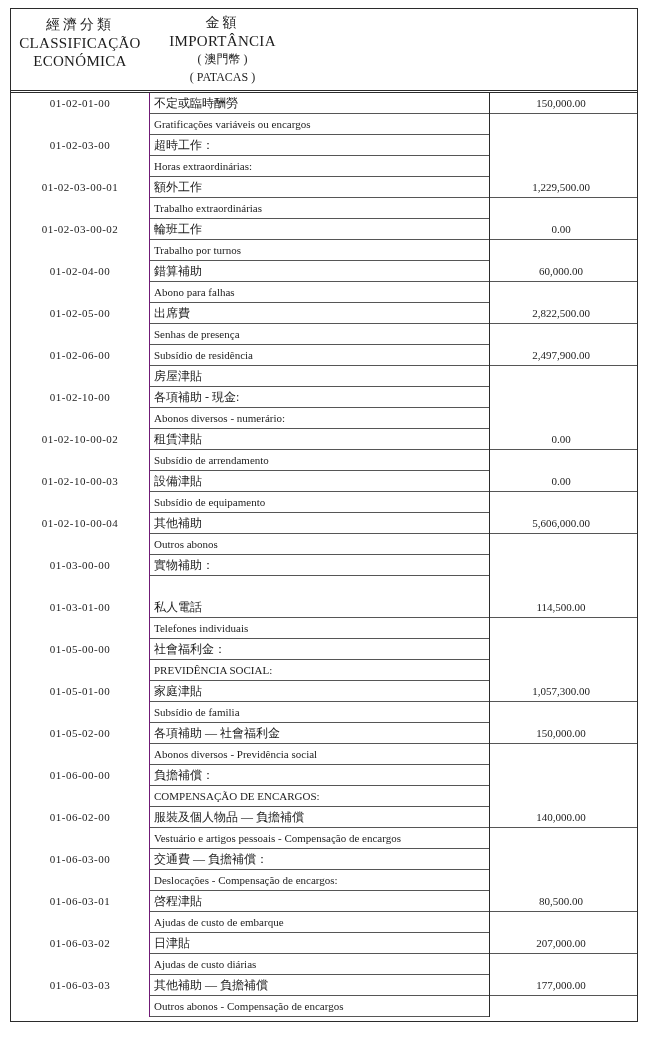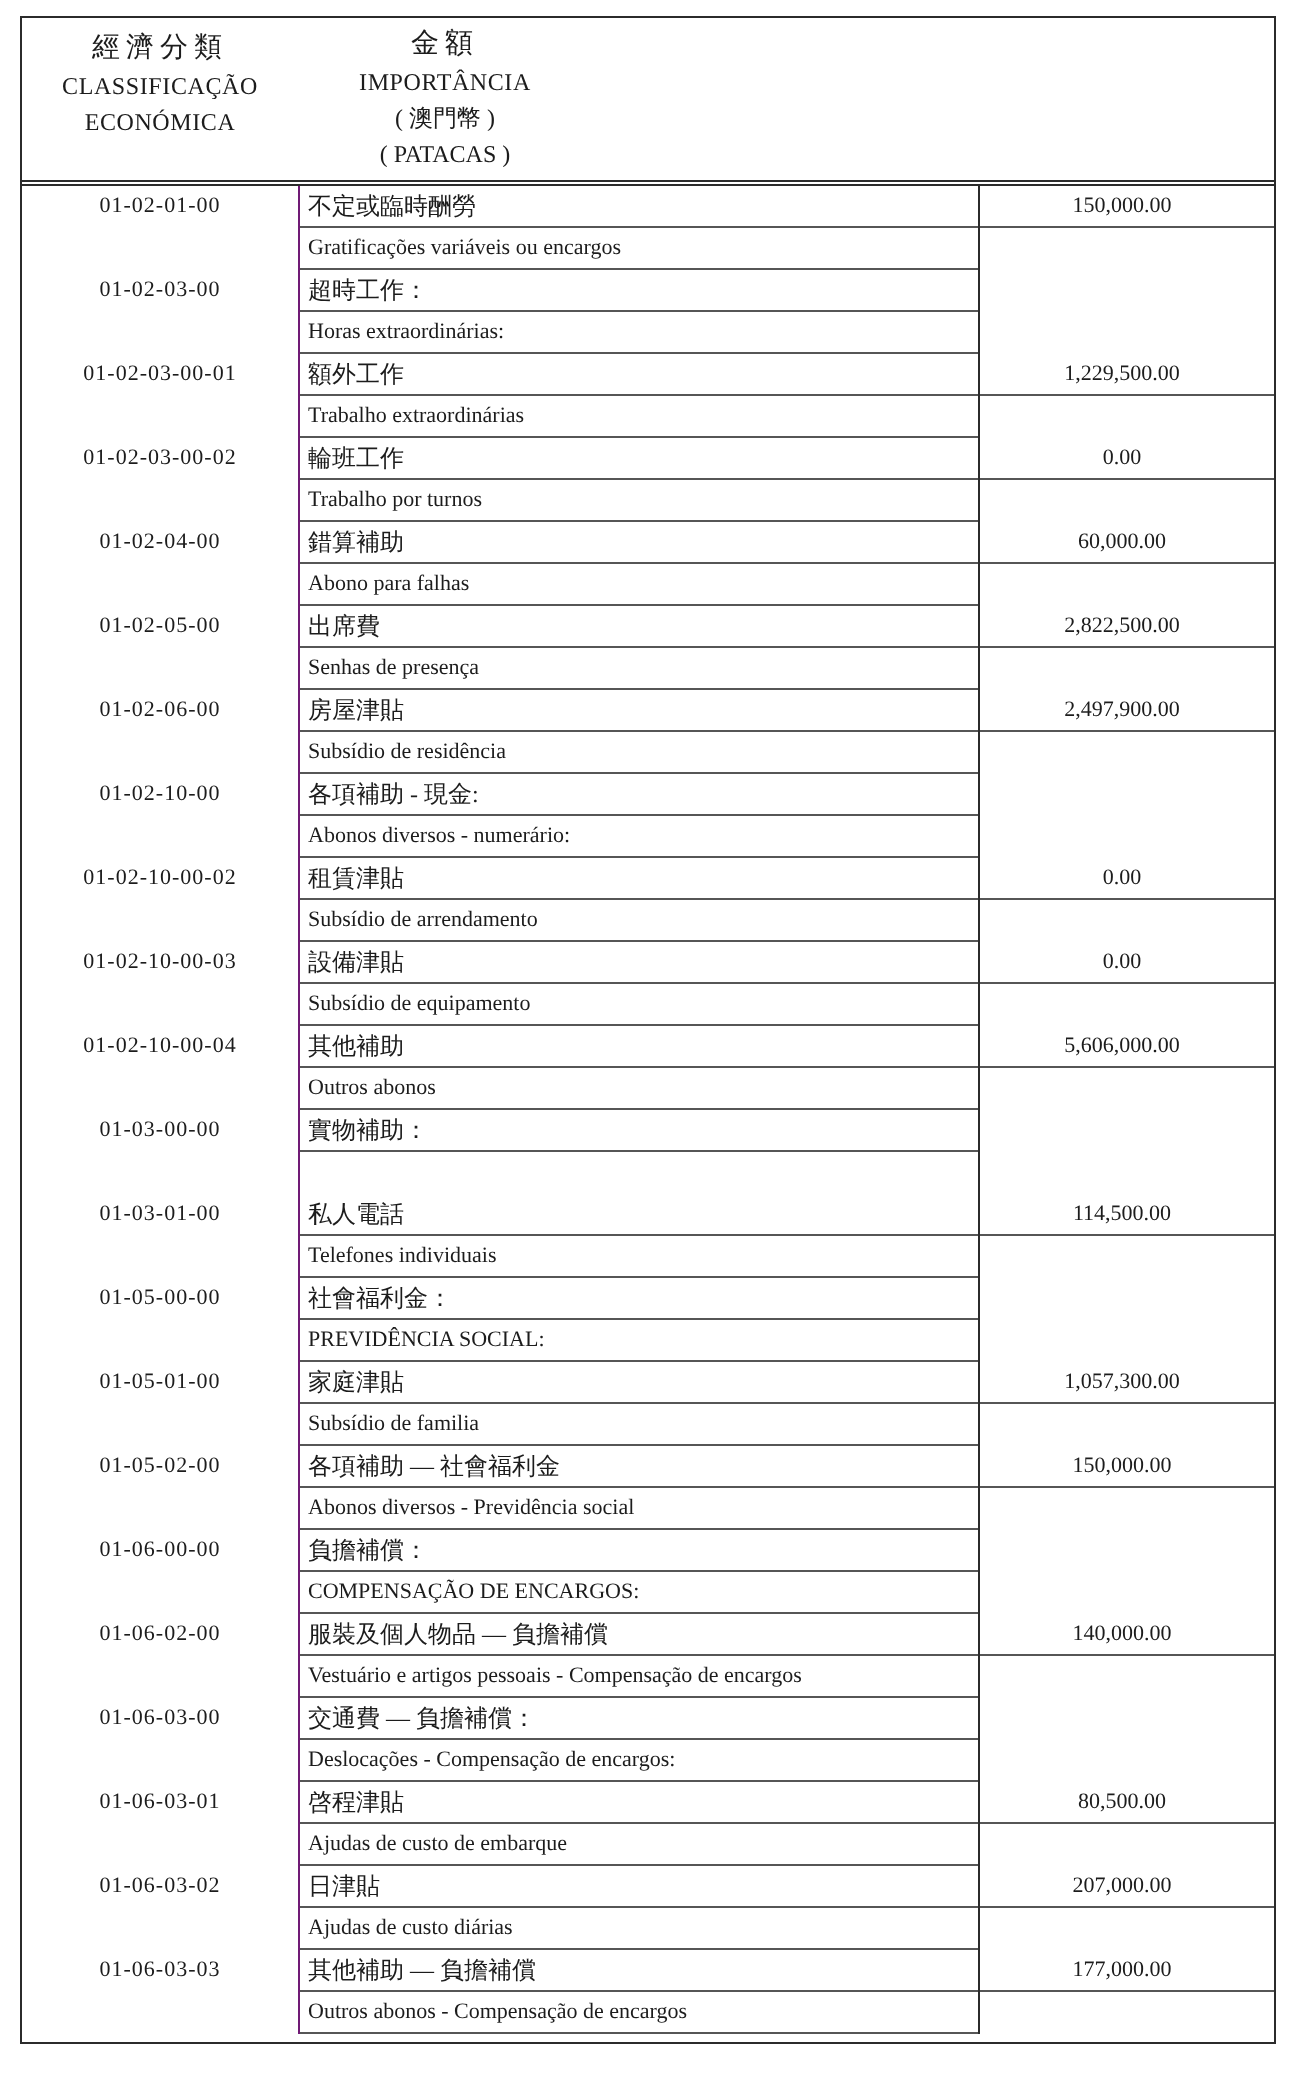--- a/index.html
+++ b/index.html
@@ -25,21 +25,21 @@
   .thead {
     display: flex;
     flex: 0 0 84px;
     border-bottom: 3px double #2b2b2b;
   }
   .hcell {
     display: flex; flex-direction: column;
     align-items: center; text-align: right;
   }
   .hline-zh { font-size: 14px; letter-spacing: 3px; line-height: 19px; }
-  .hline-lat { font-size: 12px; line-height: 18px; letter-spacing: 0.3px; }
+  .hline-lat { font-size: 15px; line-height: 18px; letter-spacing: 0.3px; }
   .hline-sm { font-size: 12px; line-height: 18px; }
   .col-code { flex: 0 0 138px; padding-top: 6px; }
   .col-desc {
     flex: 1 1 auto;
     border-left: 1px solid #2b2b2b;
     border-right: 1px solid #2b2b2b;
     justify-content: center;
   }
   .col-amt { flex: 0 0 147px; padding-top: 4px; }
   
@@ -162,22 +162,22 @@
     </div>
     <div class="amt-cell">
       <div class="line amt">2,822,500.00</div>
       <div class="line"></div>
     </div>
   </div>
 
   <div class="row">
     <div class="code-cell">01-02-06-00</div>
     <div class="desc-cell">
+      <div class="line pt">Subsídio de residência</div>
       <div class="line zh">房屋津貼</div>
-      <div class="line pt">Subsídio de residência</div>
     </div>
     <div class="amt-cell">
       <div class="line amt">2,497,900.00</div>
       <div class="line"></div>
     </div>
   </div>
 
   <div class="row">
     <div class="code-cell">01-02-10-00</div>
     <div class="desc-cell">

